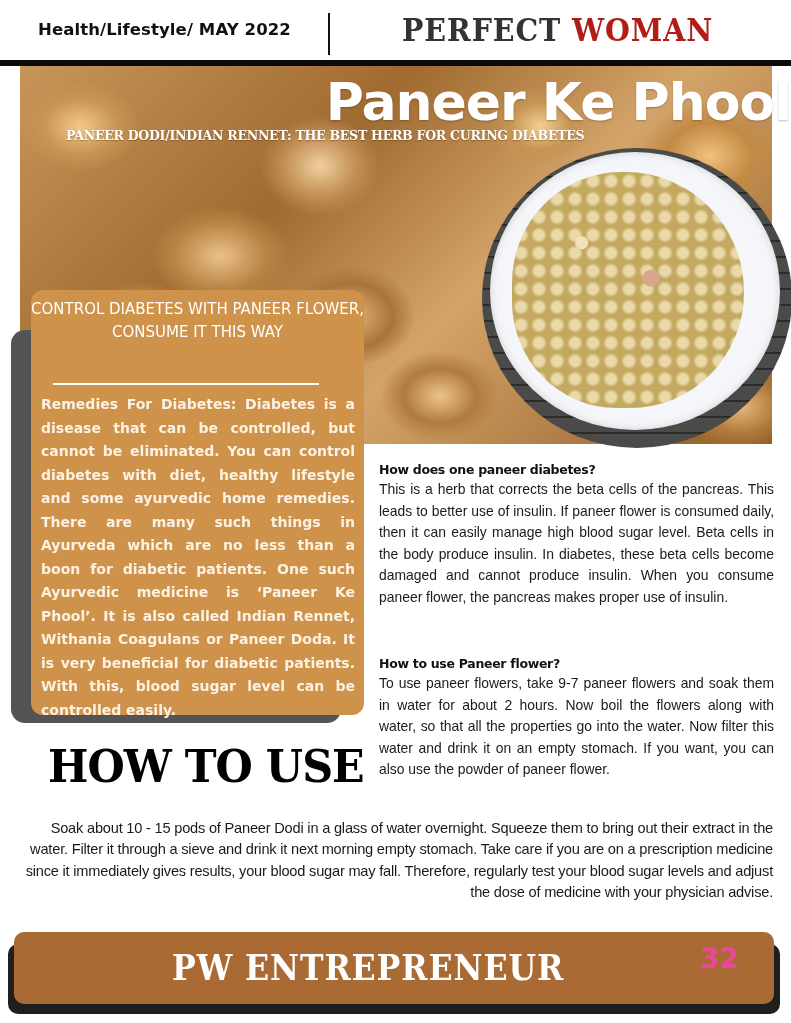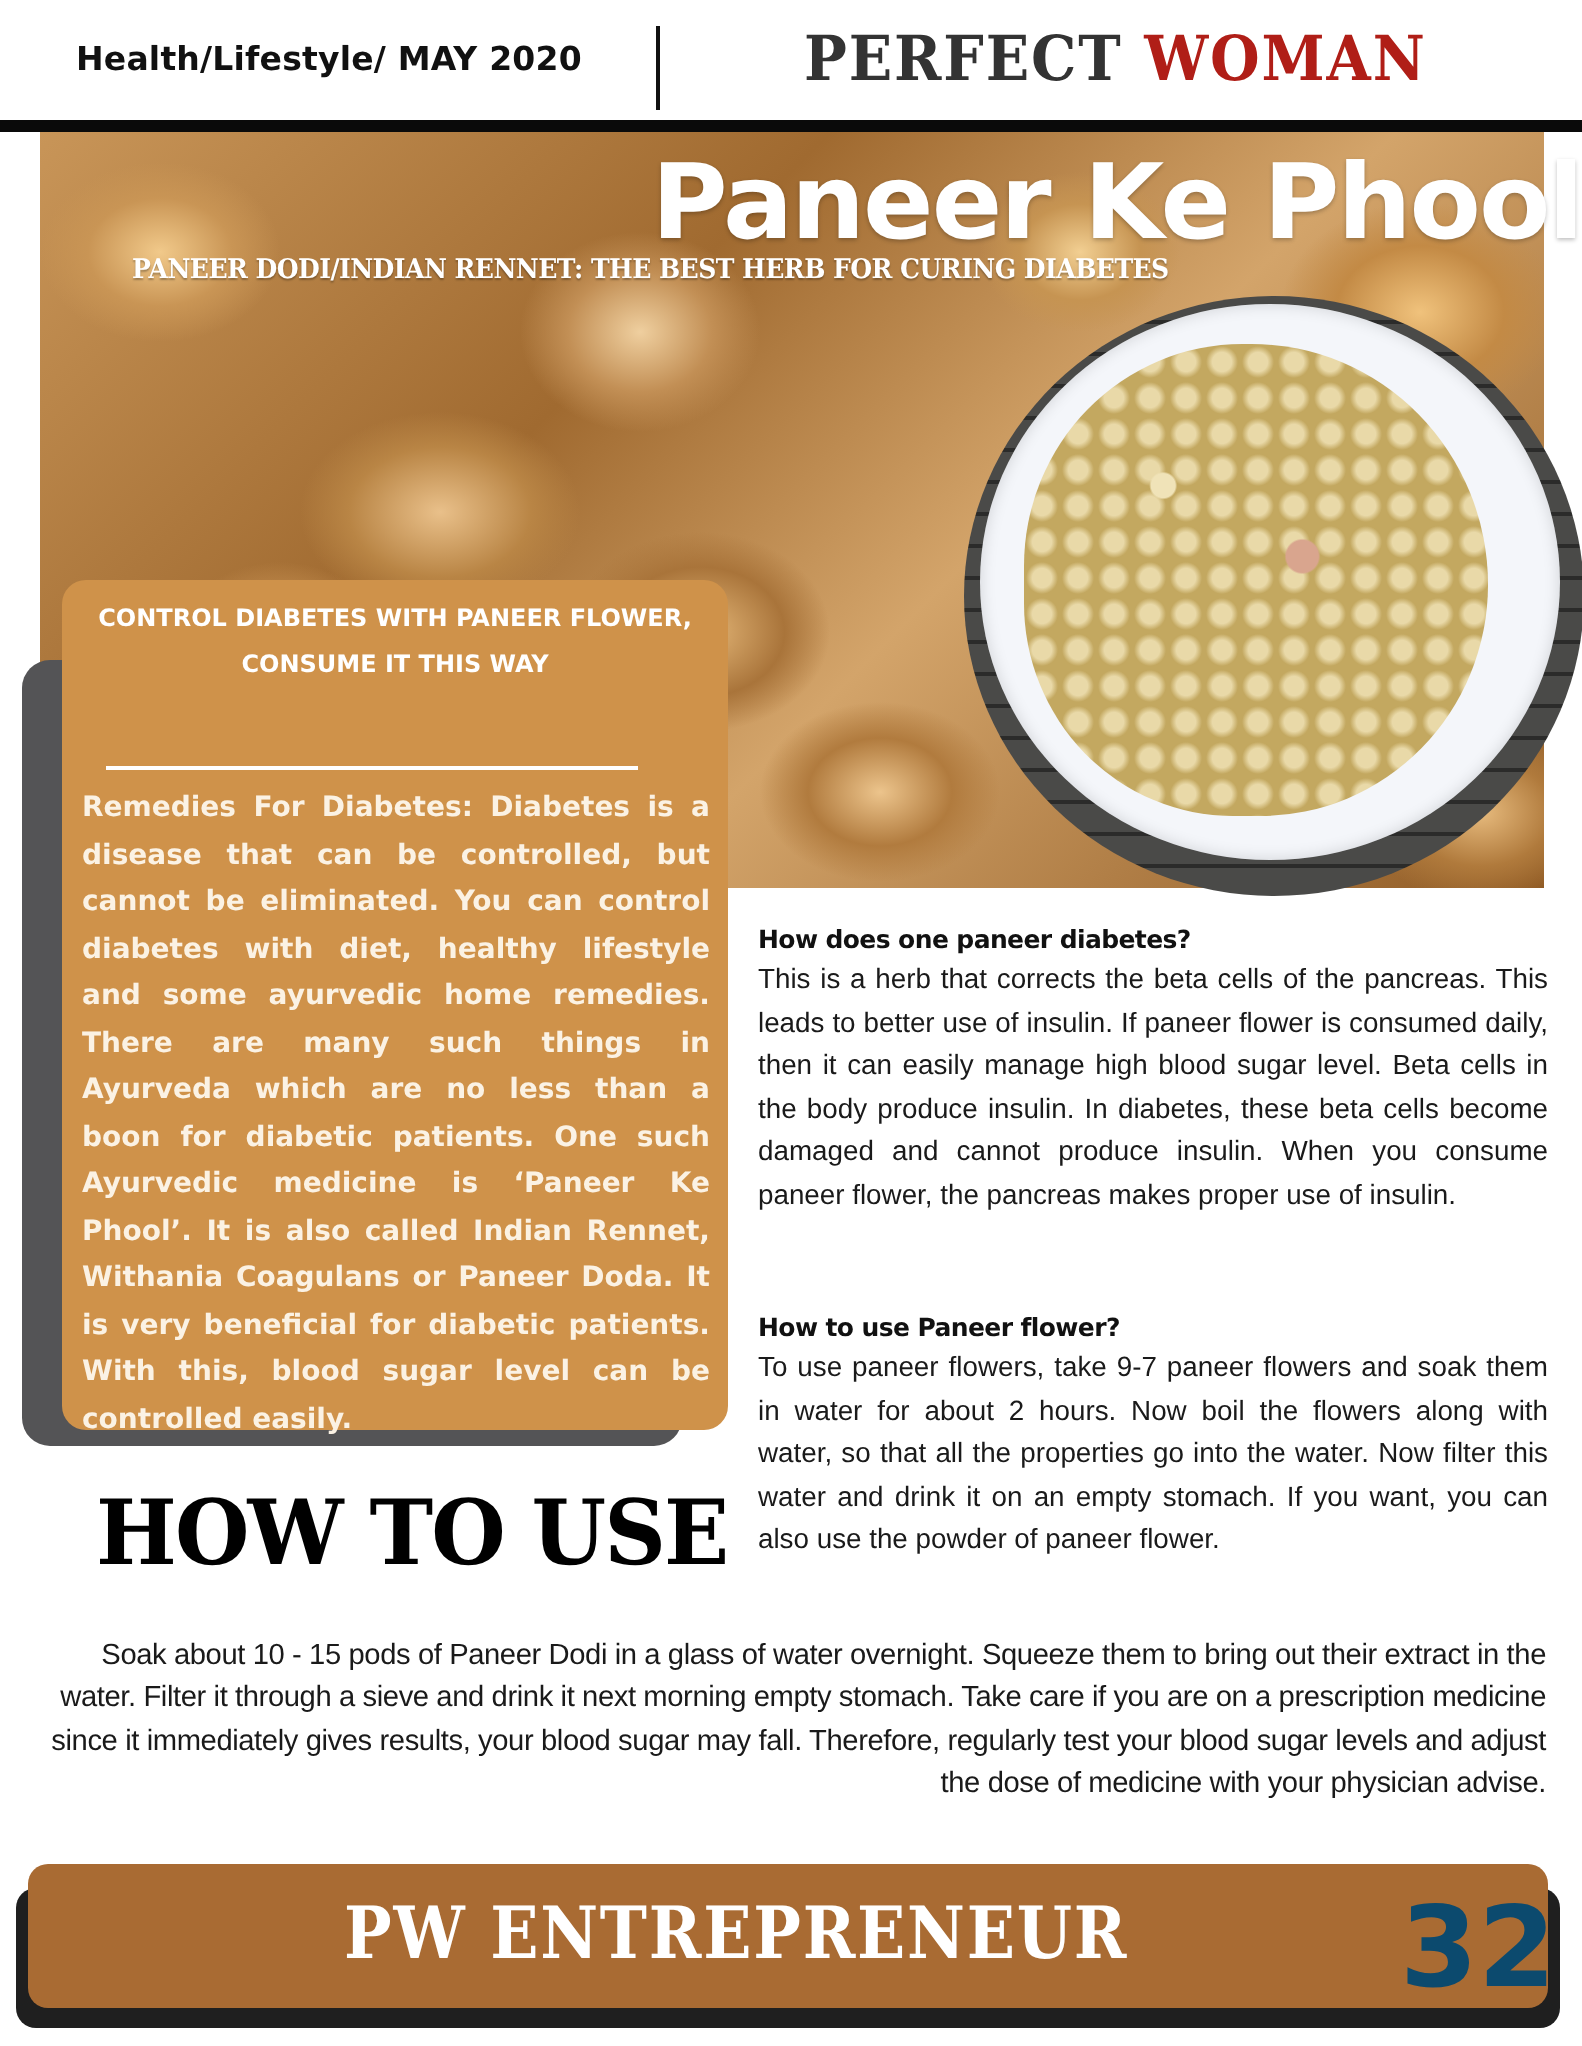--- a/index.html
+++ b/index.html
@@ -73,21 +73,21 @@
     .card-shadow {
       position: absolute; left: 11px; top: 330px; width: 330px; height: 393px;
       background: #545456; border-radius: 14px;
     }
     .card {
       position: absolute; left: 31px; top: 290px; width: 333px; height: 425px;
       background: #cf924a; border-radius: 12px; padding: 0 10px;
     }
     .card-title {
       position: absolute; left: 0; top: 8px; width: 333px; text-align: center;
-      font-family: "DejaVu Sans", sans-serif; font-weight: bold; font-size: 12px; line-height: 23px;
+      font-family: "DejaVu Sans", sans-serif; font-weight: normal; font-size: 15px; line-height: 23px;
       color: #ffffff;
     }
     .card-rule { position: absolute; left: 22px; top: 93px; width: 266px; height: 2px; background: #ffffff; }
     .card-body {
       position: absolute; left: 10px; top: 103px; width: 314px;
       font-family: "DejaVu Sans", sans-serif; font-weight: bold; font-size: 14px; line-height: 23.5px;
       color: #fbf2e4; text-align: justify;
     }
 
     
@@ -121,27 +121,27 @@
     .foot {
       position: absolute; left: 14px; top: 932px; width: 760px; height: 72px; background: #a96b33; border-radius: 10px;
     }
     .foot-title {
       position: absolute; left: 172px; top: 946px;
       font-family: "DejaVu Serif", serif; font-weight: bold; font-size: 36px; color: #ffffff;
       letter-spacing: 1px; transform: scaleX(0.88); transform-origin: left center;
     }
     .foot-page {
       position: absolute; left: 700px; top: 942px;
-      font-family: "DejaVu Sans", sans-serif; font-weight: bold; font-size: 56px; color: #0c4a6e; text-align: right;
+      font-family: "DejaVu Sans", sans-serif; font-weight: bold; font-size: 28px; color: #ec4899; text-align: right;
     }
   </style>
 </head>
 <body>
 
-<div class="hdr-left">Health/Lifestyle/ MAY 2020</div>
+<div class="hdr-left">Health/Lifestyle/ MAY 2022</div>
 <div class="hdr-divider"></div>
 <div class="hdr-brand">
   <span class="w1">PERFECT</span>
   <span class="w2">WOMAN</span>
 </div>
 <div class="hdr-rule"></div>
 
 <div class="hero"></div>
 <div class="plate-bg"></div>
 <div class="plate"></div>

